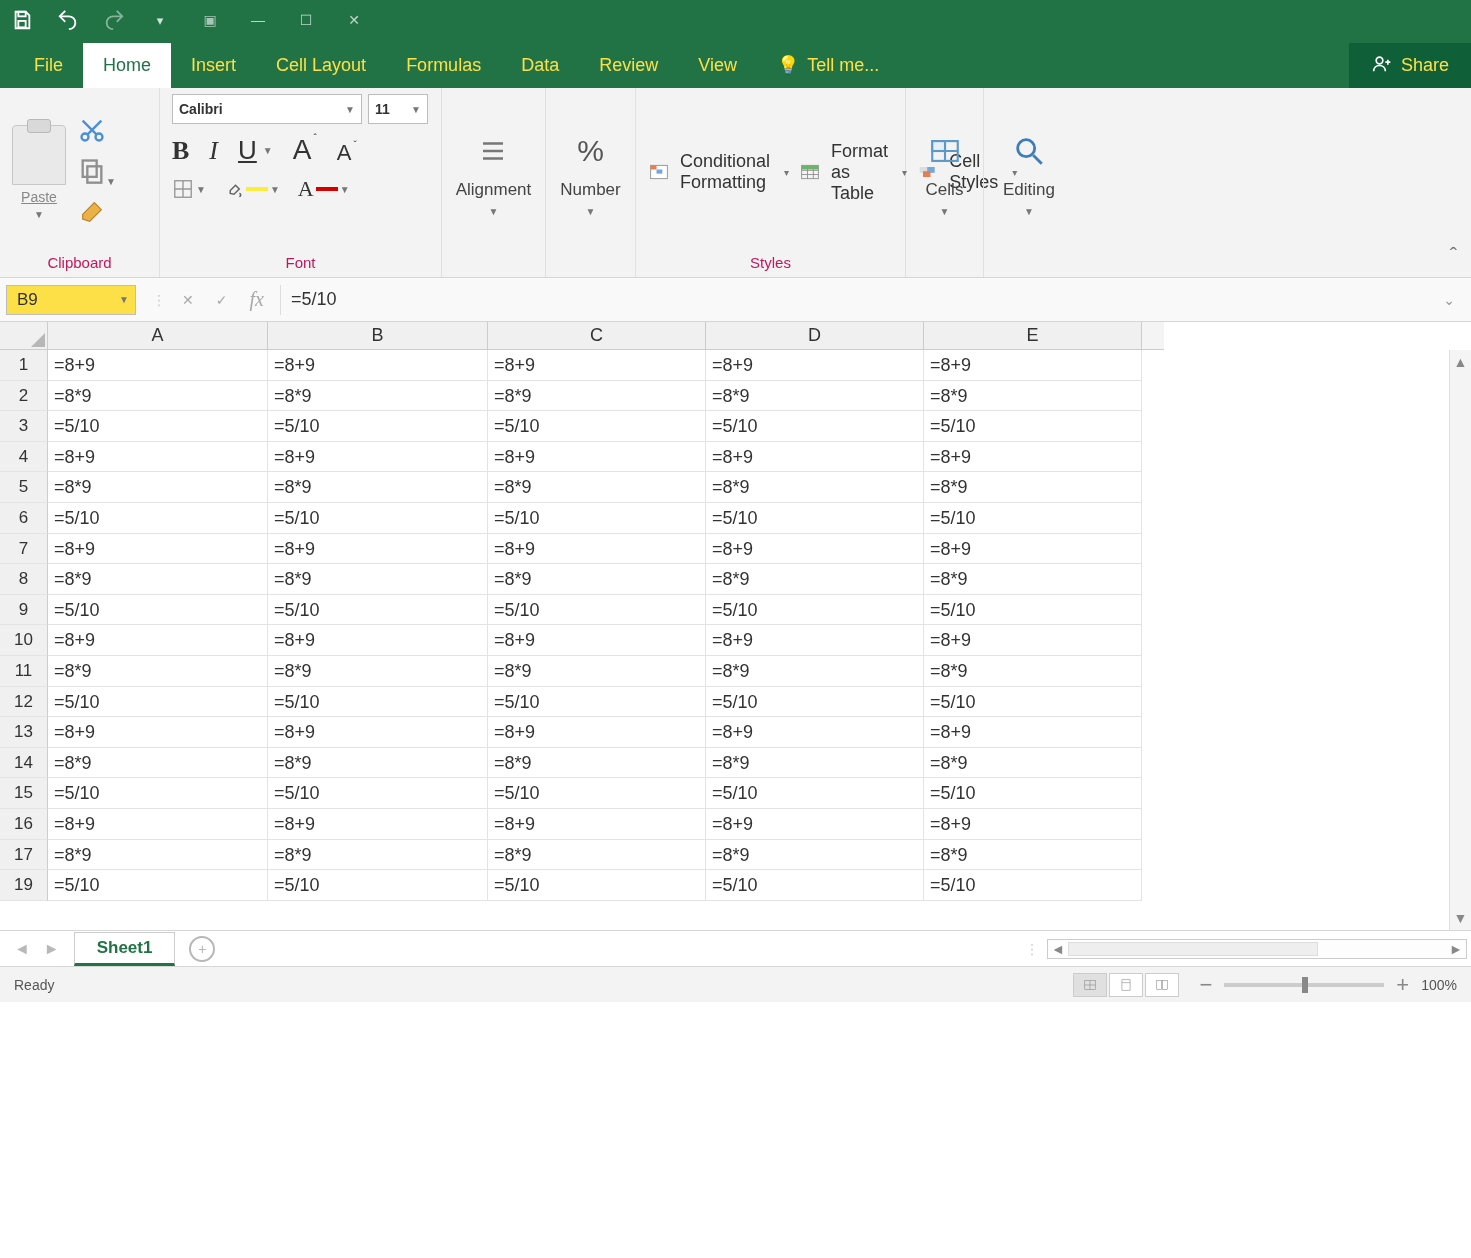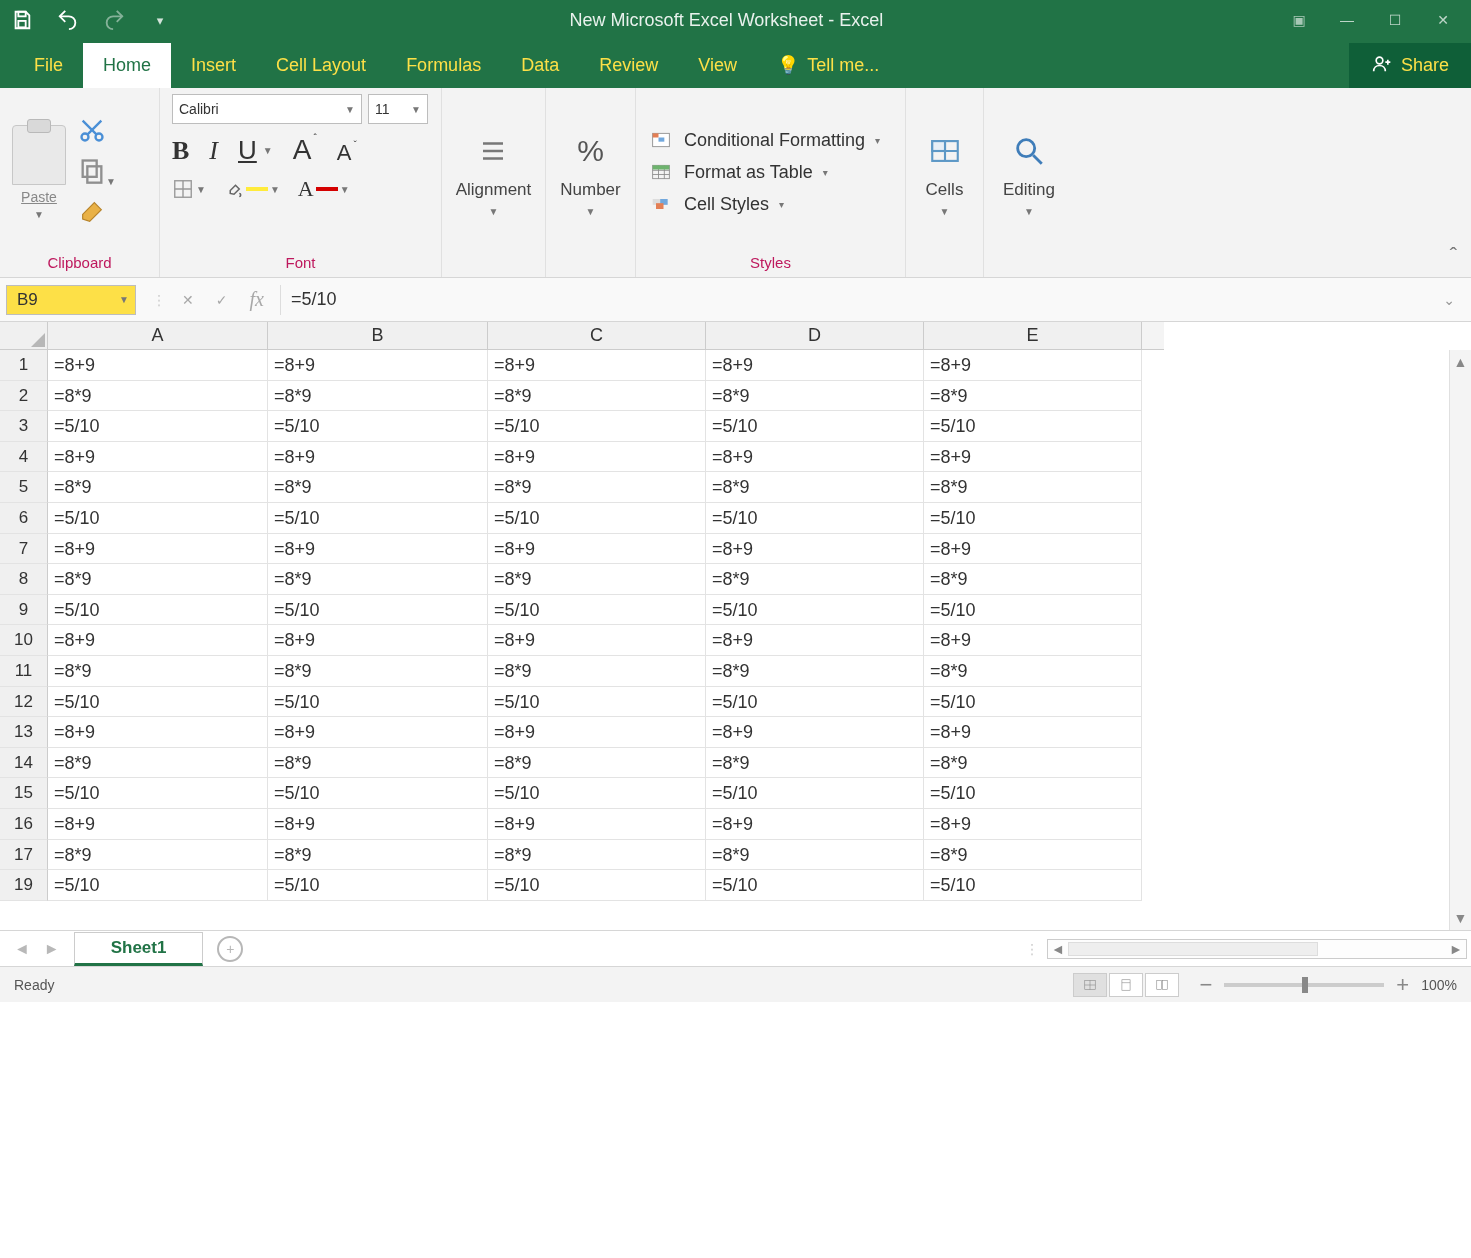--- a/index.html
+++ b/index.html
@@ -27,34 +27,34 @@
 .group-label { text-align: center; font-size: 15px; color: #be185d; padding: 4px 0; position: relative; }
 .collapse-caret { position: absolute; right: 14px; bottom: 8px; font-size: 22px; color: #777; }
 
 .clip-left { display: flex; flex-direction: column; align-items: center; gap: 4px; }
 .clip-right { display: flex; flex-direction: column; gap: 10px; padding-left: 4px; }
 .big-paste { width: 54px; height: 60px; background: #e9e9e9; border: 1px solid #c7c7c7; border-radius: 4px 4px 0 0; position: relative; }
 .big-paste::after { content:''; position:absolute; top:-7px; left:50%; transform:translateX(-50%); width:22px; height:12px; background:#d9d9d9; border:1px solid #b9b9b9; border-radius:3px;}
 .paste-label { color:#888;text-decoration:underline; }
 .cut-i svg, .copy-i svg, .brush-i svg { width:28px; height:28px; }
 
-.font-top { display:flex; gap:6px; align-items:center; }
+.font-top { display:flex; gap:6px; align-items:center;font-weight:bold; }
 .font-name { width:190px; height:30px; background:#fff; border:1px solid #bdbdbd; padding:2px 6px; display:flex; justify-content:space-between; align-items:center;}
 .font-size { width:60px; height:30px; background:#fff; border:1px solid #bdbdbd; padding:2px 6px; display:flex; justify-content:space-between; align-items:center;}
 .font-mid { display:flex; gap:20px; align-items:flex-end; padding-top:10px;}
 .font-bot { display:flex; gap:18px; align-items:center; padding-top:10px;}
 .fbtn { display:flex; align-items:center; gap:2px; font-family: 'Times New Roman', serif; }
 .col-under { display:inline-block; width:22px; height:4px; }
 .yellow { background:#ffeb3b; }
 .red { background:#d40000; }
 
 .vbtn { display:flex; flex-direction:column; align-items:center; gap:6px; font-size:17px; color:#444; }
 .vbtn .icon { width:52px; height:46px; display:flex; align-items:center; justify-content:center; }
 
-.styles-col { display:flex; flex-direction:column; gap:10px; }
+.styles-col { display:flex; flex-direction:row; gap:10px; }
 .style-item { display:flex; align-items:center; gap:10px; font-size:18px; }
 .sicon { width:26px; height:22px; display:inline-flex; align-items:center; justify-content:center; }
 
 
 .fbararea { height:44px; background:#f9f9f9; border-bottom:1px solid #d6d6d6; display:flex; align-items:center; gap:16px; padding:0 6px;}
 .namebox { width:130px; height:30px; border:1px solid #bdbdbd; background:#fde047; display:flex; align-items:center; justify-content:space-between; padding:0 6px 0 10px; font-size:17px;}
 .fbtns { display:flex; gap:22px; color:#a8a8a8; align-items:center; }
 .fbar { flex:1; height:30px; display:flex; align-items:center; padding-left:10px; font-size:18px; border-left: 1px solid #ddd; }
 .fbar-expand { padding:0 10px; color:#999; }
 
@@ -68,21 +68,21 @@
 .gr { display:flex; height:30.6px; }
 .rh { width:48px; background:#f0f0f0; border-right:1px solid #ccc; border-bottom:1px solid #e3e3e3; text-align:center; font-size:17px; line-height:29px; }
 .cell { border-right:1px solid #e3e3e3; border-bottom:1px solid #e3e3e3; padding:0 6px; font-size:18px; line-height:30px; }
 .vscroll { width:22px; background:#f4f4f4; border-left:1px solid #e0e0e0; display:flex; flex-direction:column; justify-content:space-between; align-items:center; padding:4px 0;}
 .vscroll .arrow { color:#888; font-size:14px; }
 .vscroll .track { flex:1; }
 
 
 .sheettabs { height:36px; border-top:1px solid #d6d6d6; background:#fff; display:flex; align-items:center; }
 .navarr { display:flex; gap:14px; padding:0 14px; color:#b8b8b8; font-size:16px;}
-.sheettab { border:1px solid #ccc; border-bottom:3px solid #217346; padding:5px 36px; font-size:17px; font-weight:bold; color:#217346; background:#fff; }
+.sheettab { border:1px solid #ccc; border-bottom:3px solid #217346; padding:5px 22px; font-size:17px; font-weight:bold; color:#217346; background:#fff; }
 .addsheet { margin-left:14px; width:26px; height:26px; border:2px solid #b7b7b7; border-radius:50%; display:flex; align-items:center; justify-content:center; color:#b7b7b7;}
 .hdivider { flex:1; display:flex; align-items:center; justify-content:flex-end; padding-right:4px; }
 .hscroll { width:420px; height:20px; border:1px solid #ccc; background:#fdfdfd; display:flex; align-items:center; justify-content:space-between; }
 .hscroll .ar { width:20px; text-align:center; color:#888; }
 .hscroll .thumb { width:250px; height:14px; background:#eee; border:1px solid #ddd; }
 .stabs-sep { color:#ccc; padding:0 8px;}
 
 
 .status { height:36px; background:#f3f3f3; border-top:1px solid #d6d6d6; display:flex; align-items:center; padding:0 14px; color:#555; }
 .status .sp { flex:1; }
@@ -117,21 +117,20 @@
         </svg>
       </span>
     <span style="opacity:.45">
         <svg width="26" height="22" viewBox="0 0 24 24" fill="none" stroke="#fff" stroke-width="2">
           <path d="m15 14 6-6-6-6"></path>
           <path d="M21 8H11a7 7 0 0 0 0 14"></path>
         </svg>
       </span>
     <span style="font-size:13px;opacity:.8">▾</span>
   </div>
-  <div class="title">New Microsoft Excel Worksheet - Excel</div>
   <div class="winctrl">
     <span style="opacity:.6">▣</span>
     <span>—</span>
     <span>☐</span>
     <span>✕</span>
   </div>
 </div>
 
 <div class="tabs">
   <div class="tab">File</div>

